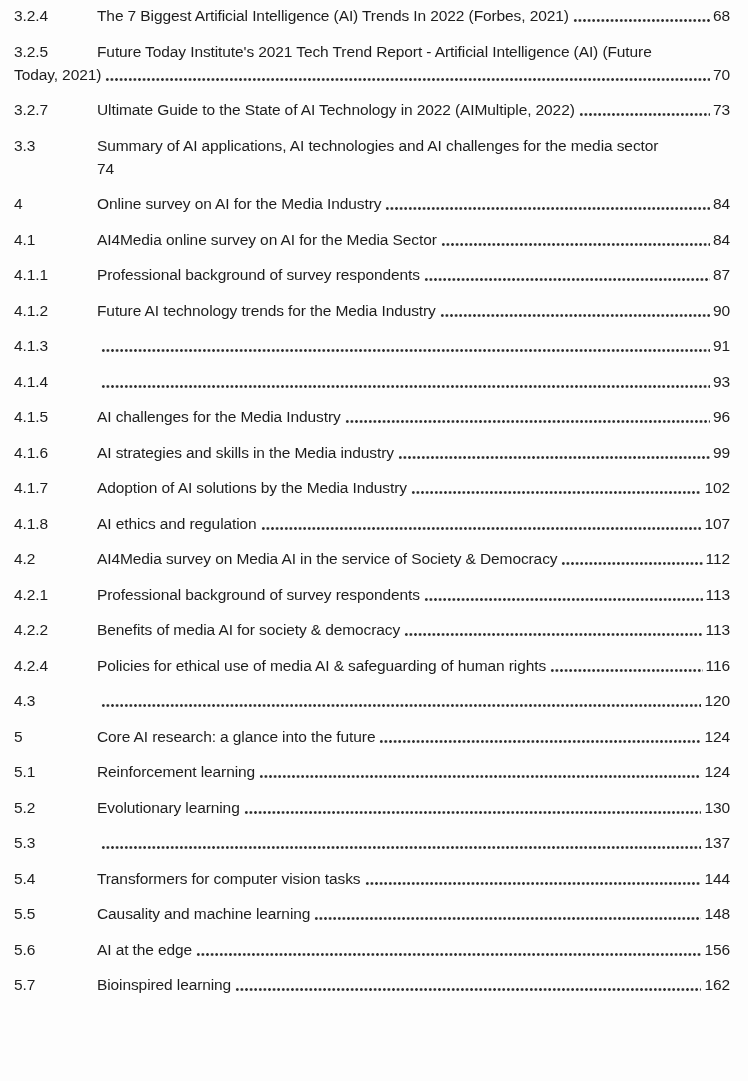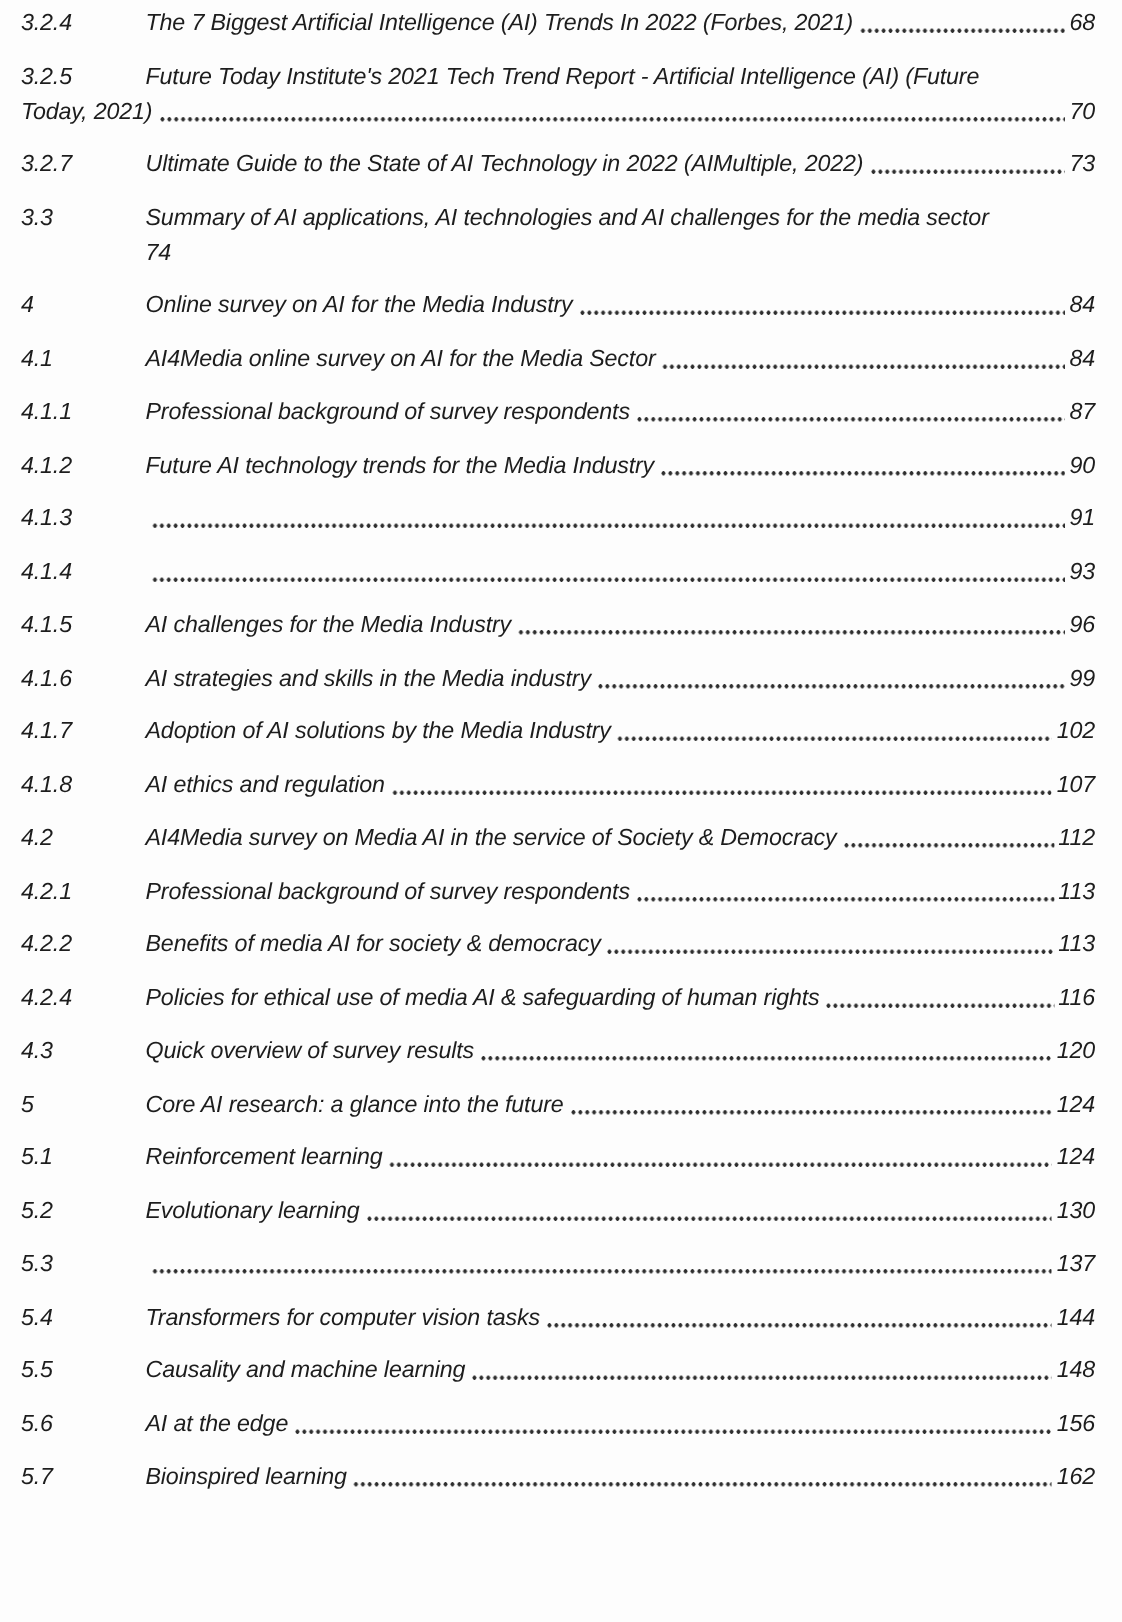--- a/index.html
+++ b/index.html
@@ -13,21 +13,20 @@
     overflow: hidden;
     font-family: "Liberation Sans", sans-serif;
     color: #1d1d1d;
   }
   .page {
     box-sizing: border-box;
     width: 748px;
     height: 1081px;
     padding: 4px 18px 0 14px;
     background: #fdfdfd;
-    font-style: italic;
   }
   .toc-entry {
     margin: 0 0 12.5px 0;
   }
   .toc-row {
     display: flex;
     align-items: baseline;
     font-size: 15.5px;
     line-height: 23px;
     letter-spacing: -0.1px;
@@ -208,21 +207,20 @@
         <div class="toc-row">
     <span class="toc-num">4.2.4</span>
     <span class="toc-text">Policies for ethical use of media AI &amp; safeguarding of human rights</span>
     <span class="toc-dots"></span>
     <span class="toc-page">116</span>
   </div>
       </div>
       <div class="toc-entry">
         <div class="toc-row">
     <span class="toc-num">4.3</span>
-    <span class="toc-text">Quick overview of survey results</span>
     <span class="toc-dots"></span>
     <span class="toc-page">120</span>
   </div>
       </div>
       <div class="toc-entry">
         <div class="toc-row">
     <span class="toc-num">5</span>
     <span class="toc-text">Core AI research: a glance into the future</span>
     <span class="toc-dots"></span>
     <span class="toc-page">124</span>

